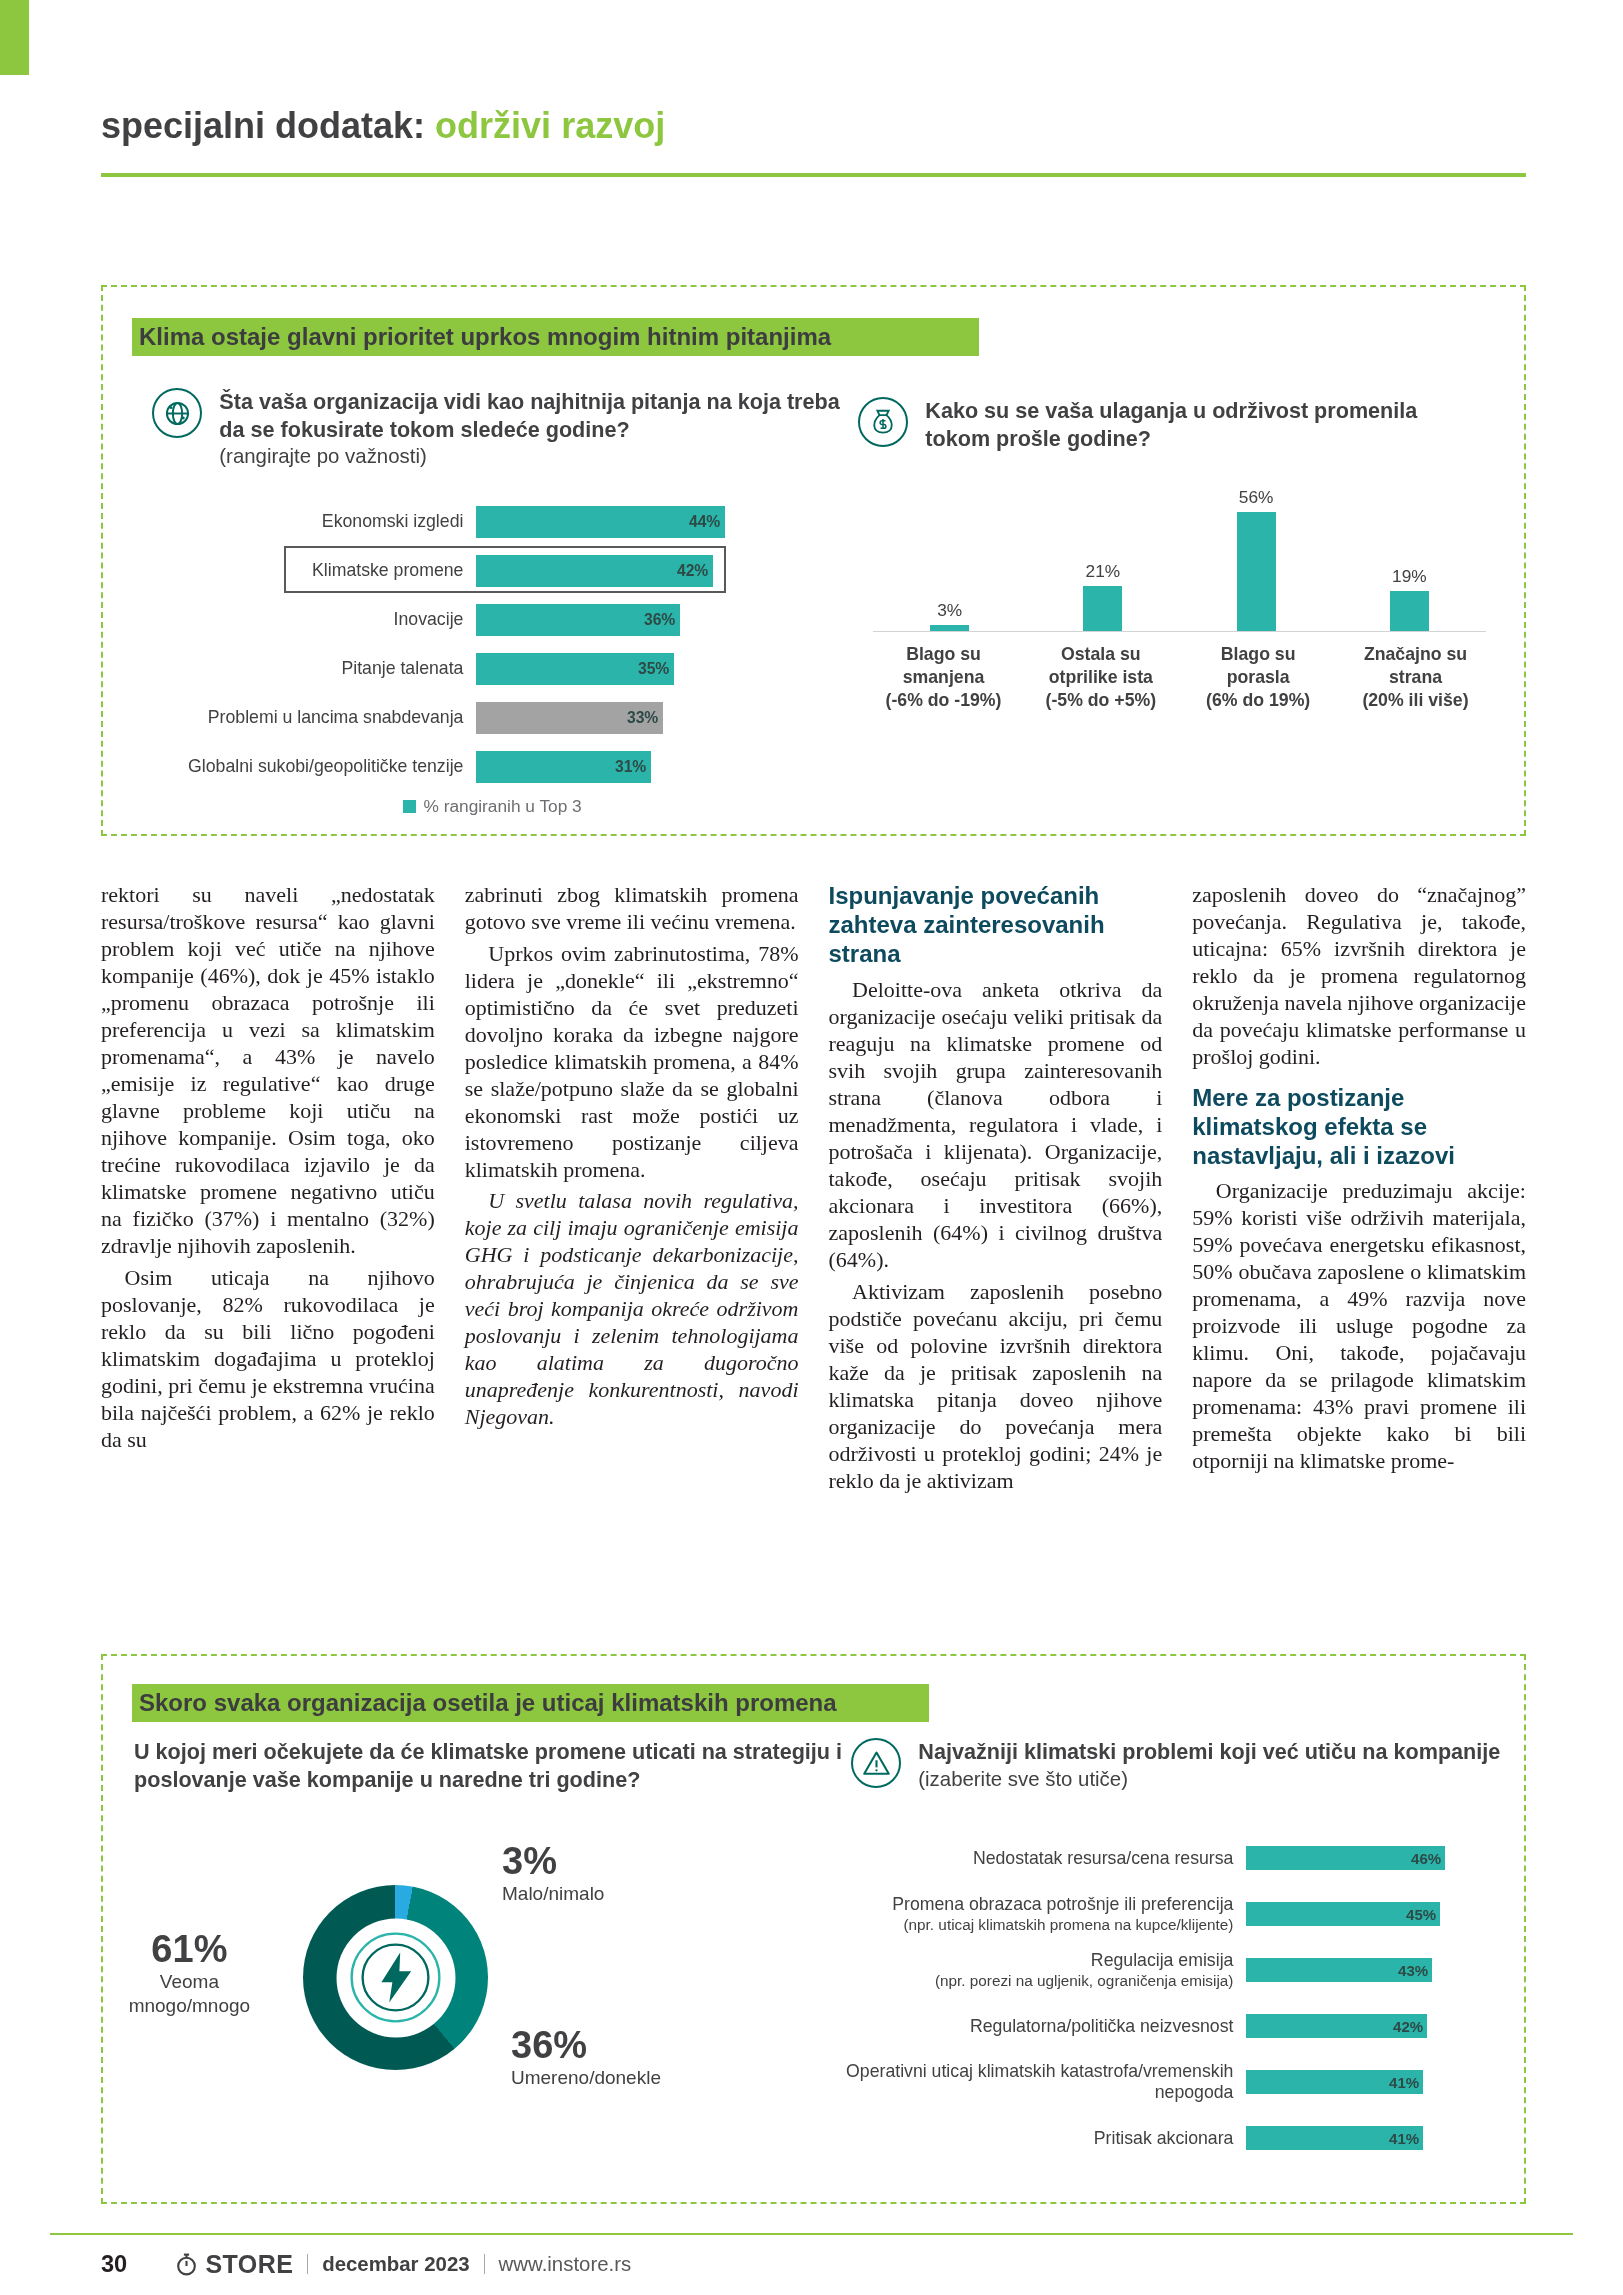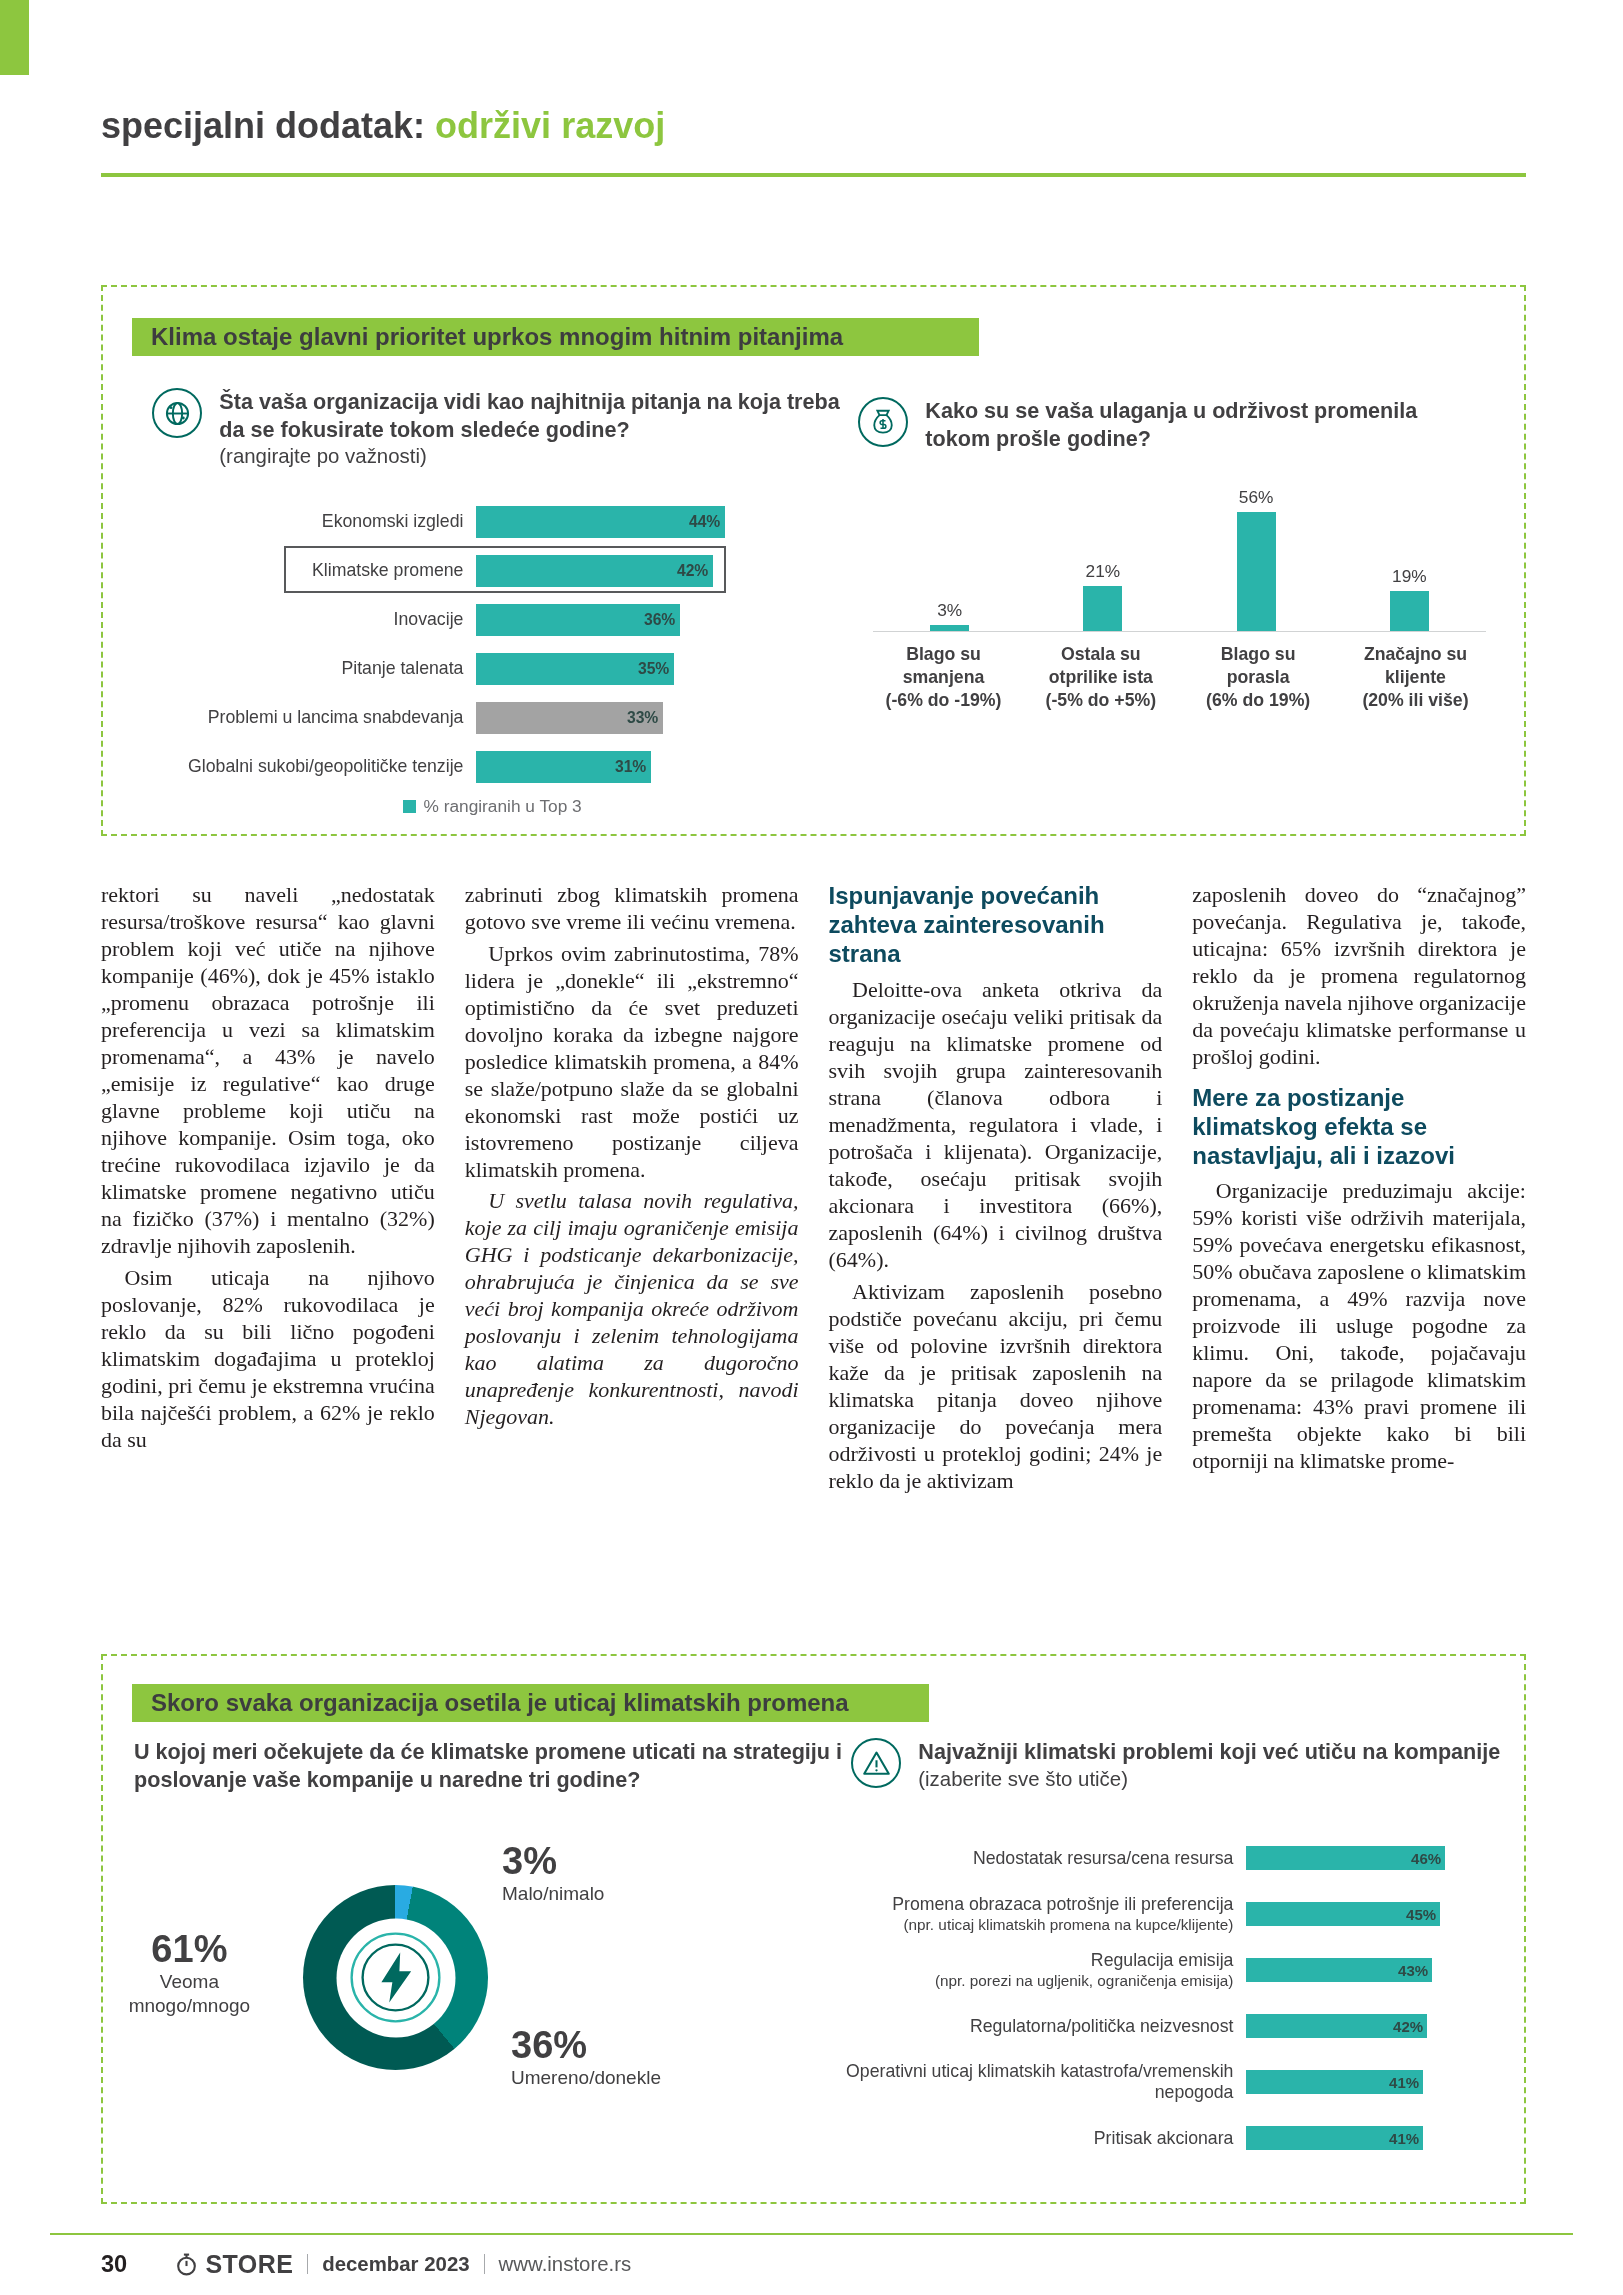--- a/index.html
+++ b/index.html
@@ -10,21 +10,21 @@
   .corner-mark { position:absolute; left:0; top:0; width:29px; height:75px; background:#8dc63f; }
 
   .masthead { position:absolute; left:101px; top:105px; font-size:36px; font-weight:bold; color:#414042; }
   .masthead .accent { color:#8dc63f; }
   .masthead-rule { position:absolute; left:101px; top:173px; width:1425px; height:3.9px; background:#8dc63f; }
 
   .panel { position:absolute; left:101px; width:1425px; border:2.4px dashed #8dc63f; background:#fff; }
   .panel1 { top:285px; height:551px; }
   .panel2 { top:1654px; height:550px; }
 
-  .panel-title { position:absolute; background:#8dc63f; height:38px; line-height:38px; padding-left:19px;
+  .panel-title { position:absolute; background:#8dc63f; height:38px; line-height:38px; padding-left:7px;
                  font-size:24px; font-weight:bold; color:#3d3d3f; white-space:nowrap; overflow:hidden; }
   .pt1 { left:29px; top:31px; width:847px; }
   .pt2 { left:29px; top:28px; width:797px; }
 
   .icon-circle { width:50px; height:50px; border-radius:50%; border:2.4px solid #00695f; color:#00695f;
                  display:flex; align-items:center; justify-content:center; flex:none; }
 
   .q { position:absolute; display:flex; gap:17.3px; align-items:flex-start; }
   .q1 { left:49px; top:101px; width:691px; }
   .q2 { left:755px; top:110px; width:628px; }
@@ -224,21 +224,21 @@
           </div>
           <div class="vlab">
             <div class="">Ostala su otprilike ista</div>
             <div class="">(-5% do +5%)</div>
           </div>
           <div class="vlab">
             <div class="">Blago su porasla</div>
             <div class="">(6% do 19%)</div>
           </div>
           <div class="vlab">
-            <div class="">Značajno su klijente</div>
+            <div class="">Značajno su strana</div>
             <div class="">(20% ili više)</div>
           </div>
         </div>
     </div>
   </section>
 
   <section class="article">
     <div class="col">
       <p class="noindent">rektori su naveli „nedostatak resursa/troškove resursa“ kao glavni problem koji već utiče na njihove kompanije (46%), dok je 45% istaklo „promenu obrazaca potrošnje ili preferencija u vezi sa klimatskim promenama“, a 43% je navelo „emisije iz regulative“ kao druge glavne probleme koji utiču na njihove kompanije. Osim toga, oko trećine rukovodilaca izjavilo je da klimatske promene negativno utiču na fizičko (37%) i mentalno (32%) zdravlje njihovih zaposlenih.</p>
       <p>Osim uticaja na njihovo poslovanje, 82% rukovodilaca je reklo da su bili lično pogođeni klimatskim događajima u protekloj godini, pri čemu je ekstremna vrućina bila najčešći problem, a 62% je reklo da su</p>

